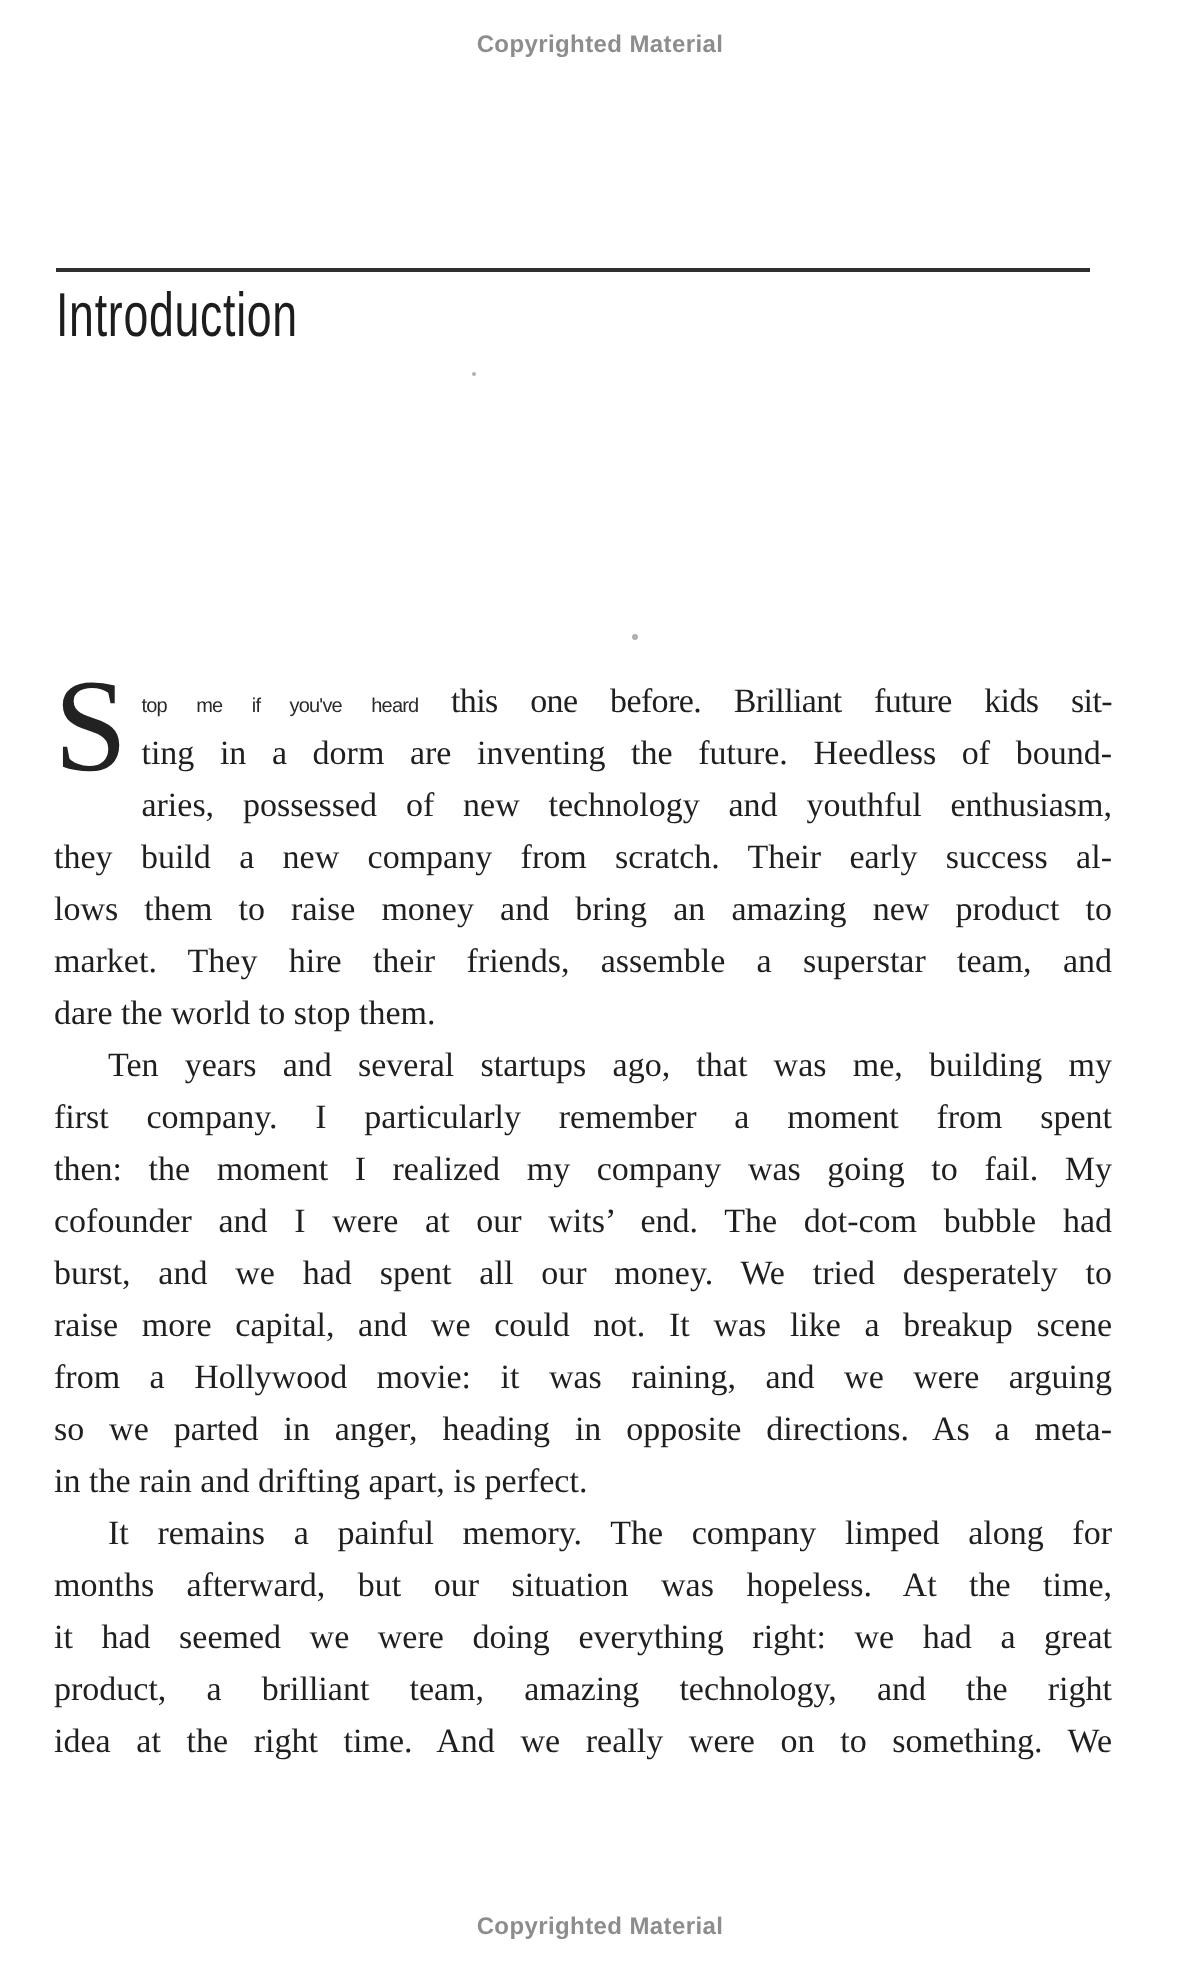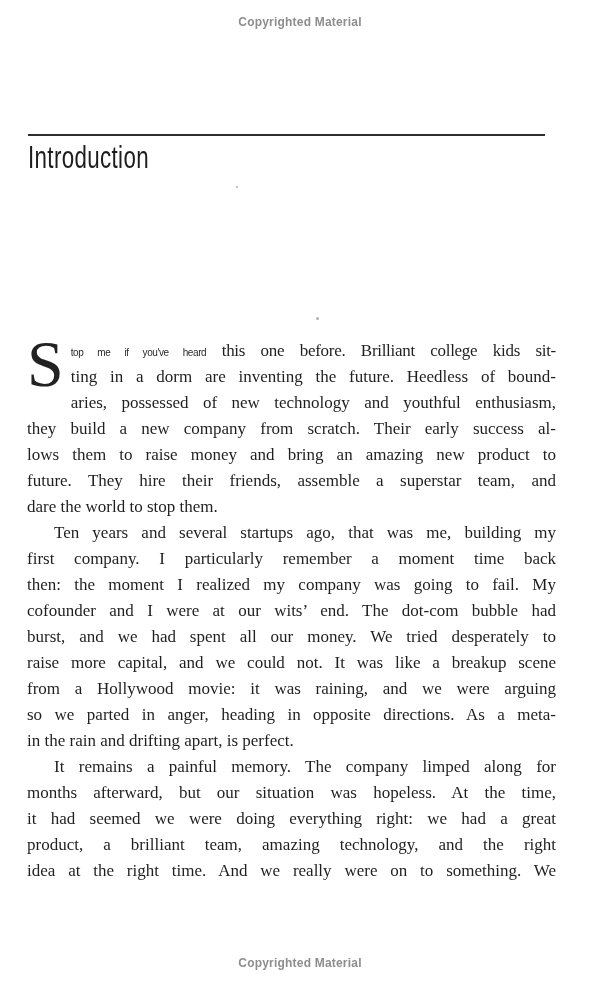--- a/index.html
+++ b/index.html
@@ -103,33 +103,33 @@
 
   <div class="speck s1"></div>
   <div class="speck s2"></div>
 
   <div class="body-text">
 
     <div class="para">
       <span class="dropcap">S</span>
       <div class="line first-line">
         <span class="opener">top me if you've heard</span>
-        <span>this one before. Brilliant college kids sit-</span>
+        <span>this one before. Brilliant future kids sit-</span>
       </div>
       <div class="line">ting in a dorm are inventing the future. Heedless of bound-</div>
       <div class="line">aries, possessed of new technology and youthful enthusiasm,</div>
       <div class="line">they build a new company from scratch. Their early success al-</div>
       <div class="line">lows them to raise money and bring an amazing new product to</div>
-      <div class="line">future. They hire their friends, assemble a superstar team, and</div>
+      <div class="line">market. They hire their friends, assemble a superstar team, and</div>
       <div class="line endline">dare the world to stop them.</div>
     </div>
 
     <div class="para">
       <div class="line indent">Ten years and several startups ago, that was me, building my</div>
-      <div class="line">first company. I particularly remember a moment time back</div>
+      <div class="line">first company. I particularly remember a moment from spent</div>
       <div class="line">then: the moment I realized my company was going to fail. My</div>
       <div class="line">cofounder and I were at our wits’ end. The dot-com bubble had</div>
       <div class="line">burst, and we had spent all our money. We tried desperately to</div>
       <div class="line">raise more capital, and we could not. It was like a breakup scene</div>
       <div class="line">from a Hollywood movie: it was raining, and we were arguing</div>
       <div class="line">so we parted in anger, heading in opposite directions. As a meta-</div>
       <div class="line endline">in the rain and drifting apart, is perfect.</div>
     </div>
 
     <div class="para">

